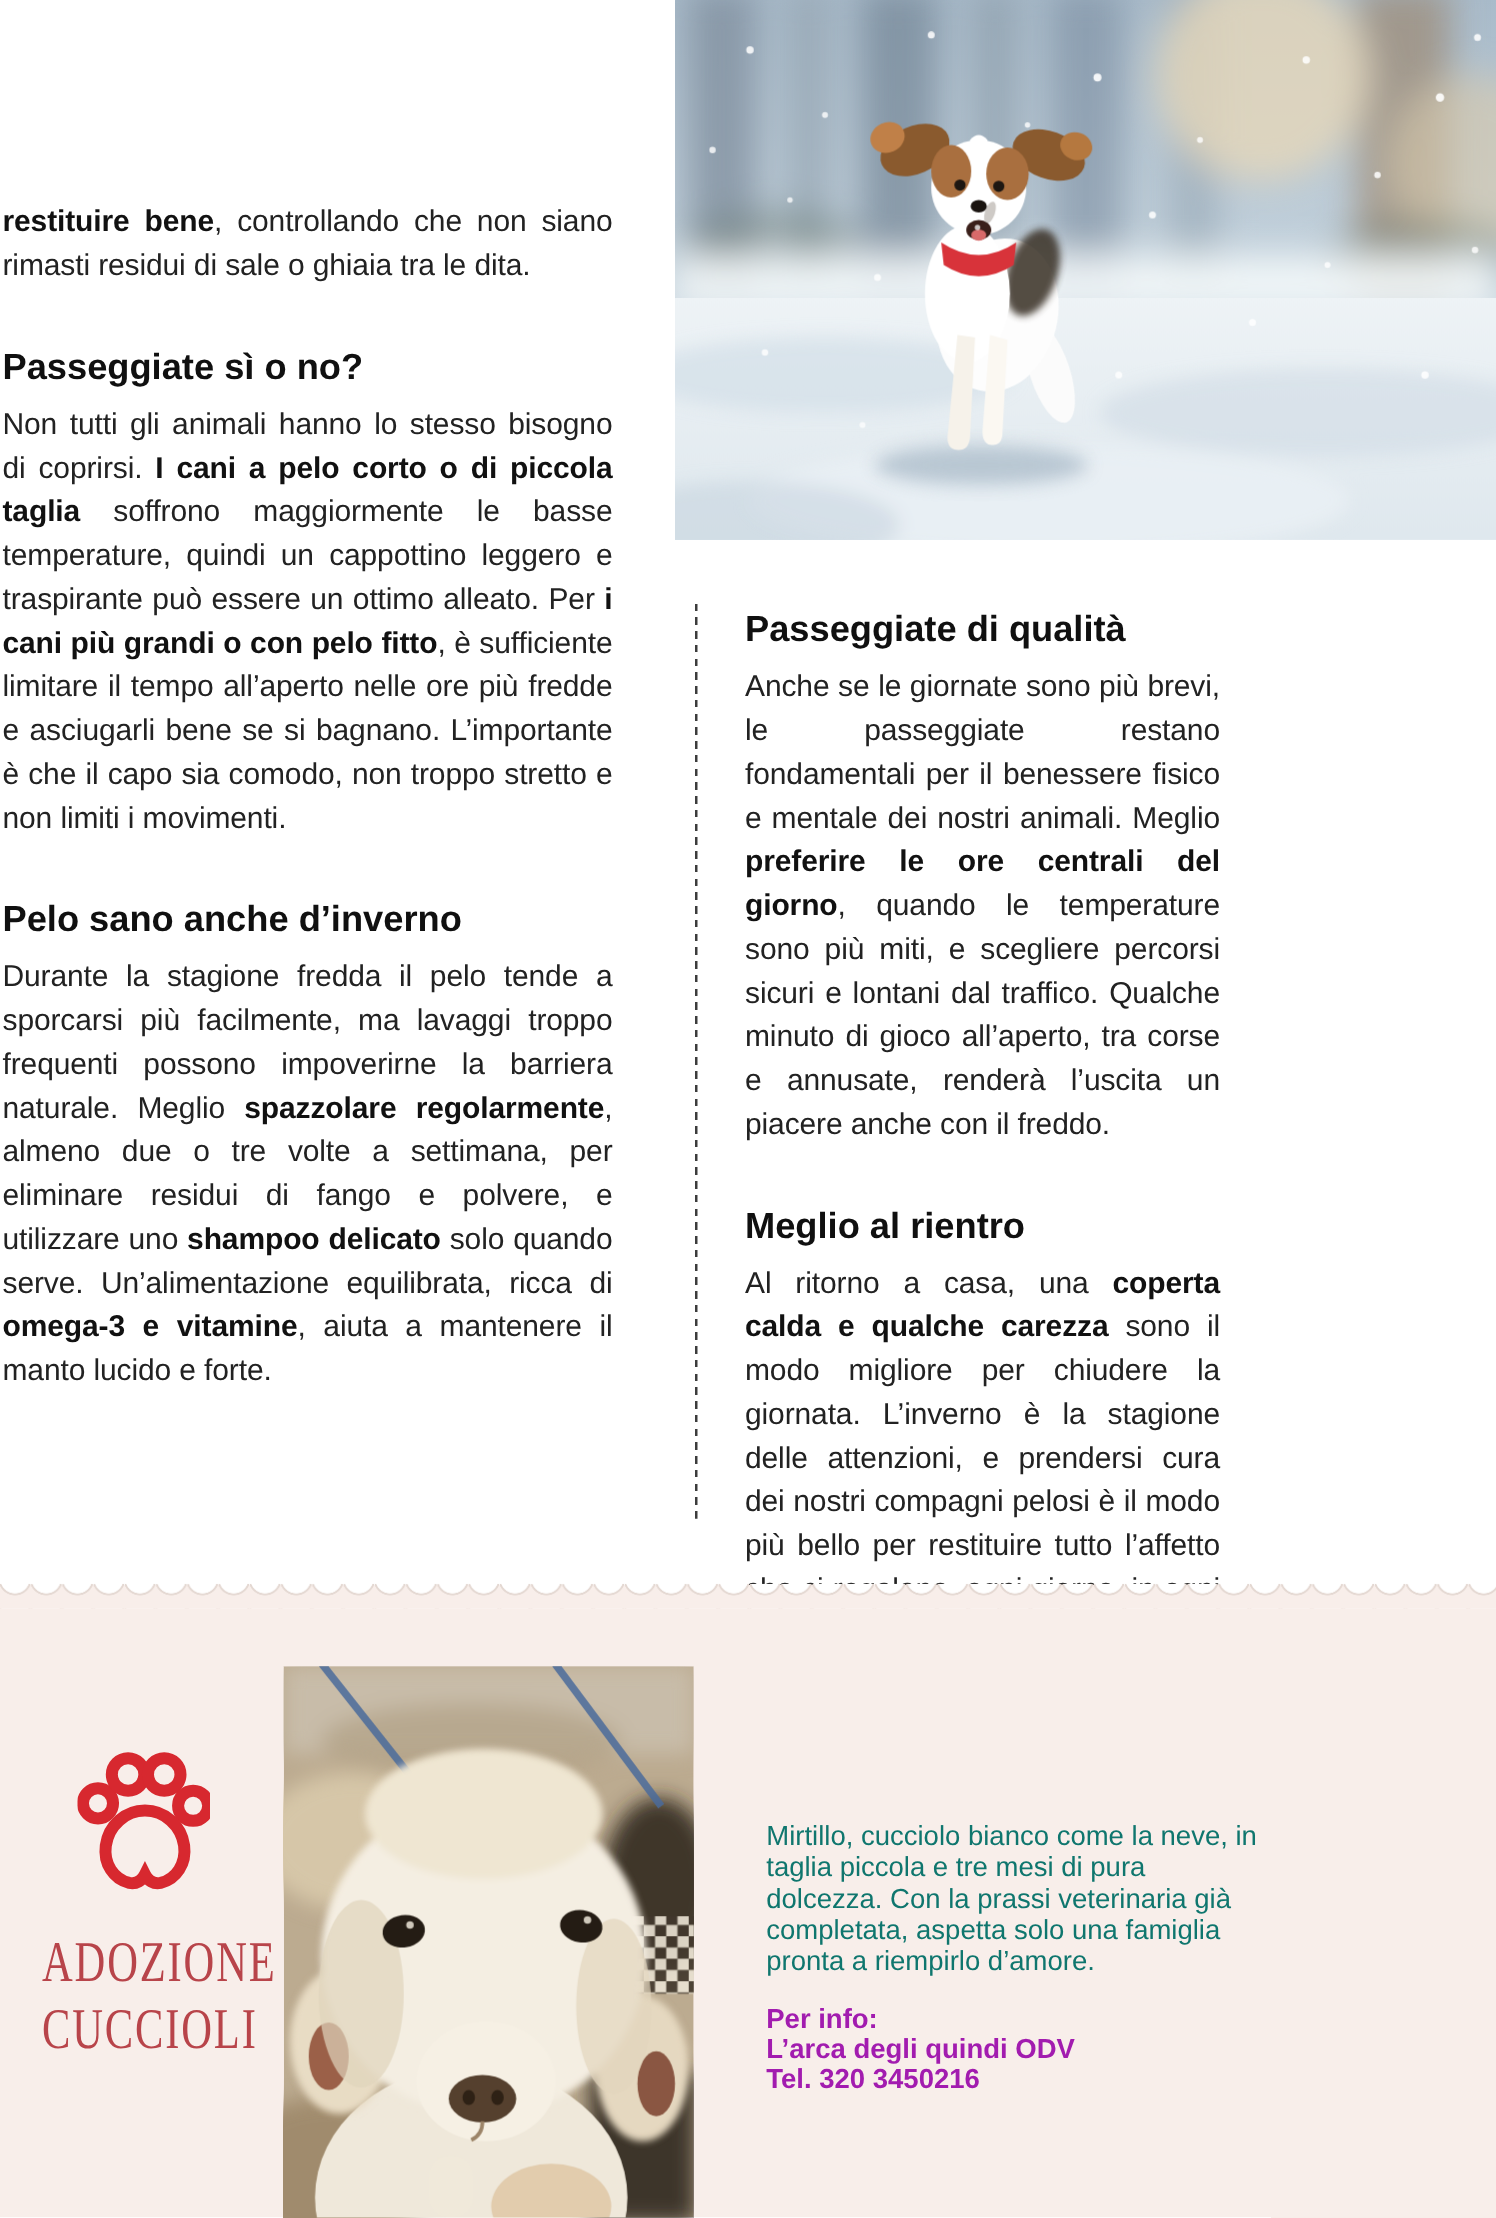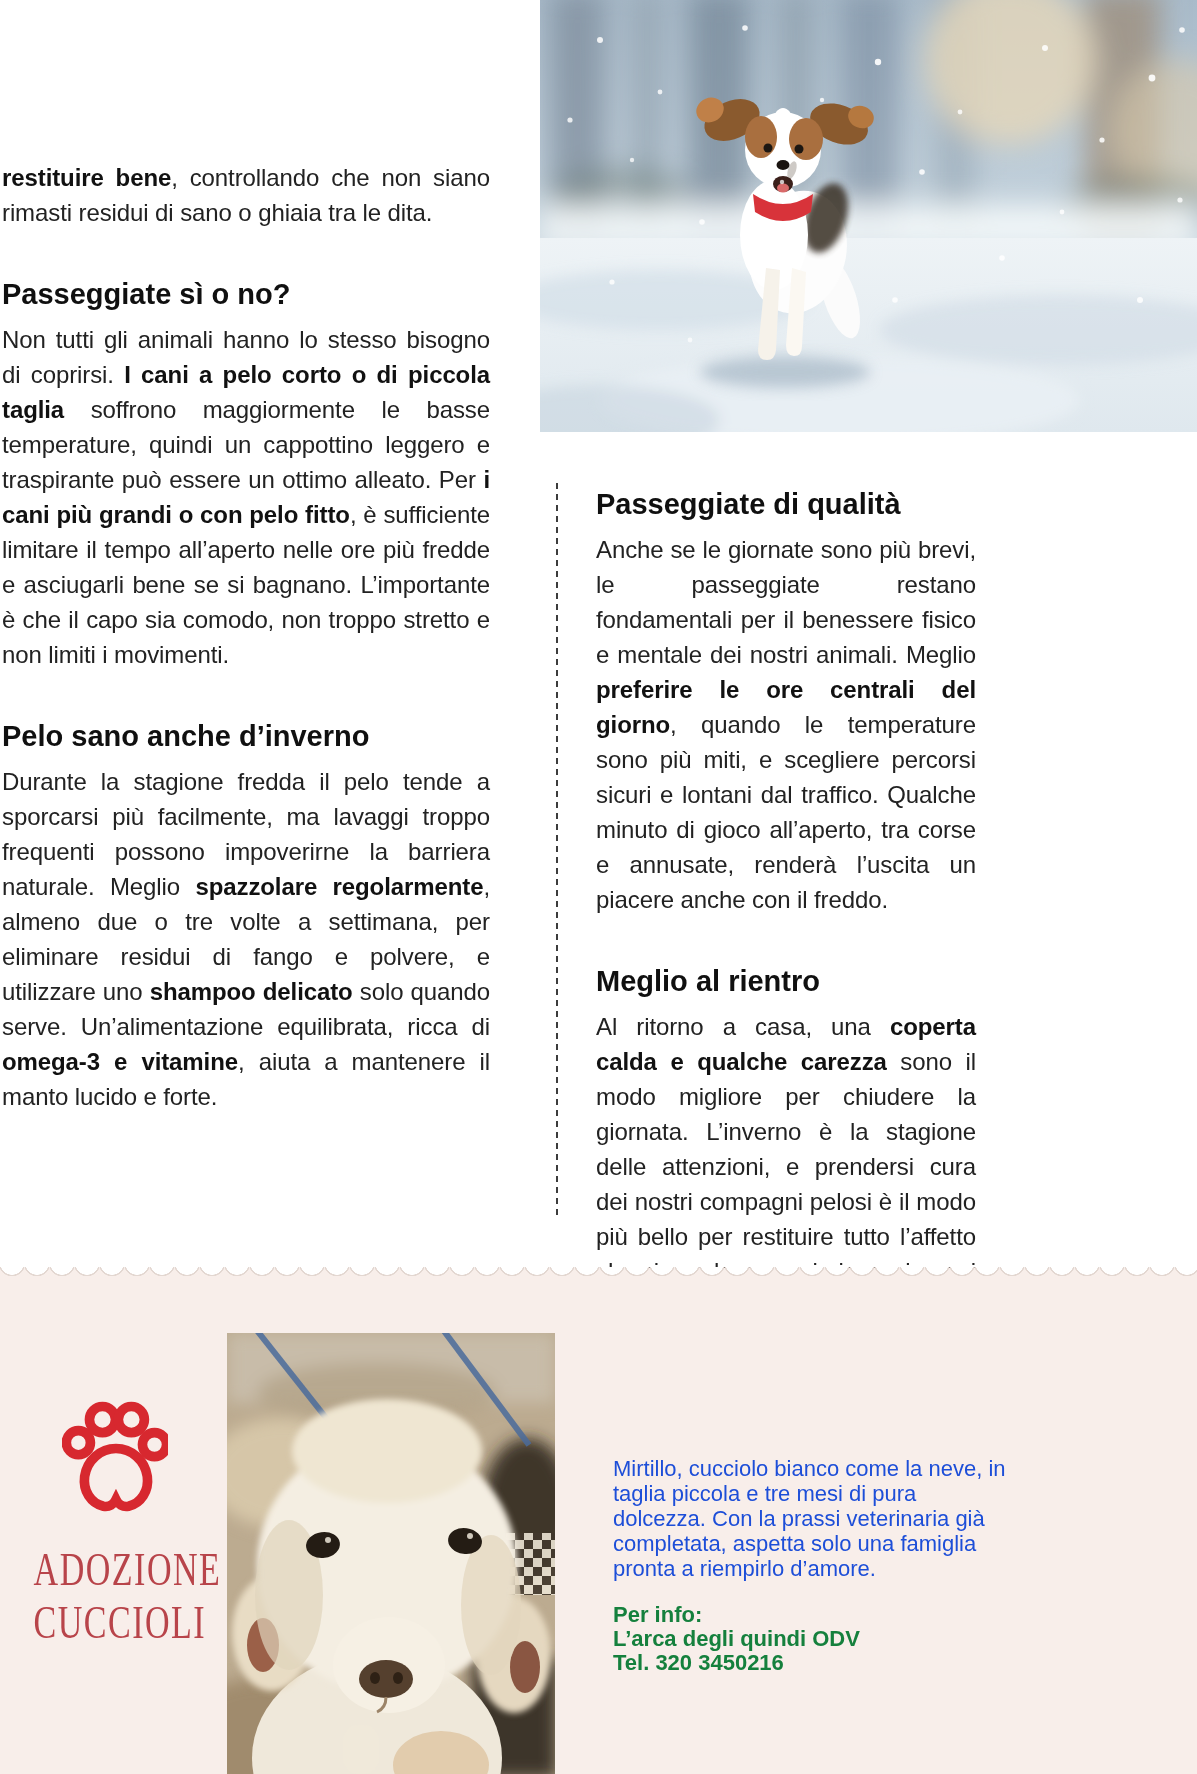--- a/index.html
+++ b/index.html
@@ -36,22 +36,22 @@
   }
   .paw { position:absolute; left:62px; top:132px; width:106px; height:122px; }
   .adoption-title {
     position:absolute; left:5px; top:275px; width:220px; text-align:center;
     font-family:"Liberation Serif", serif; font-weight:400;
     font-size:46px; line-height:53px; letter-spacing:2px; color:#b8444a;
     transform:scaleX(0.74); transform-origin:50% 50%;
   }
   .puppy-photo { position:absolute; left:227px; top:65px; width:328px; height:441px; overflow:hidden; }
   .adoption-text { position:absolute; left:613px; top:188px; width:400px; }
-  .adoption-desc { margin:0; font-size:22px; line-height:25px; color:#1d4ed8; }
-  .adoption-info { margin:22px 0 0 0; font-size:22px; line-height:24px; font-weight:700; color:#15803d; }
+  .adoption-desc { margin:0; font-size:22px; line-height:25px; color:#0f766e; }
+  .adoption-info { margin:22px 0 0 0; font-size:22px; line-height:24px; font-weight:700; color:#a21caf; }
   .adoption-info span { display:block; }
 </style>
 </head>
 <body>
 
 <div class="page">
 
   <div class="top-photo">
     <svg width="657" height="432" viewBox="0 0 657 432" xmlns="http://www.w3.org/2000/svg">
       <defs>
@@ -144,21 +144,21 @@
           <circle cx="462" cy="258" r="2.8" opacity="0.85"></circle>
         <circle cx="242" cy="182" r="2.2" opacity="0.75"></circle>
           <circle cx="642" cy="30" r="2.8" opacity="0.85"></circle>
         <circle cx="355" cy="300" r="2.8" opacity="0.8"></circle>
           <circle cx="150" cy="340" r="2.4" opacity="0.7"></circle>
       </g>
     </svg>
   </div>
 
   <div class="col left-col">
-    <p><b>restituire bene</b><span>, controllando che non siano rimasti residui di sano o ghiaia tra le dita.</span></p>
+    <p><b>restituire bene</b><span>, controllando che non siano rimasti residui di sale o ghiaia tra le dita.</span></p>
     <h3>Passeggiate sì o no?</h3>
     <p><span>Non tutti gli animali hanno lo stesso bisogno di coprirsi. </span><b>I cani a pelo corto o di piccola taglia</b><span> soffrono maggiormente le basse temperature, quindi un cappottino leggero e traspirante può essere un ottimo alleato. Per </span><b>i cani più grandi o con pelo fitto</b><span>, è sufficiente limitare il tempo all’aperto nelle ore più fredde e asciugarli bene se si bagnano. L’importante è che il capo sia comodo, non troppo stretto e non limiti i movimenti.</span></p>
     <h3>Pelo sano anche d’inverno</h3>
     <p><span>Durante la stagione fredda il pelo tende a sporcarsi più facilmente, ma lavaggi troppo frequenti possono impoverirne la barriera naturale. Meglio </span><b>spazzolare regolarmente</b><span>, almeno due o tre volte a settimana, per eliminare residui di fango e polvere, e utilizzare uno </span><b>shampoo delicato</b><span> solo quando serve. Un’alimentazione equilibrata, ricca di </span><b>omega-3 e vitamine</b><span>, aiuta a mantenere il manto lucido e forte.</span></p>
   </div>
 
   <div class="divider"></div>
 
   <div class="col right-col">
     <h3 class="first">Passeggiate di qualità</h3>

